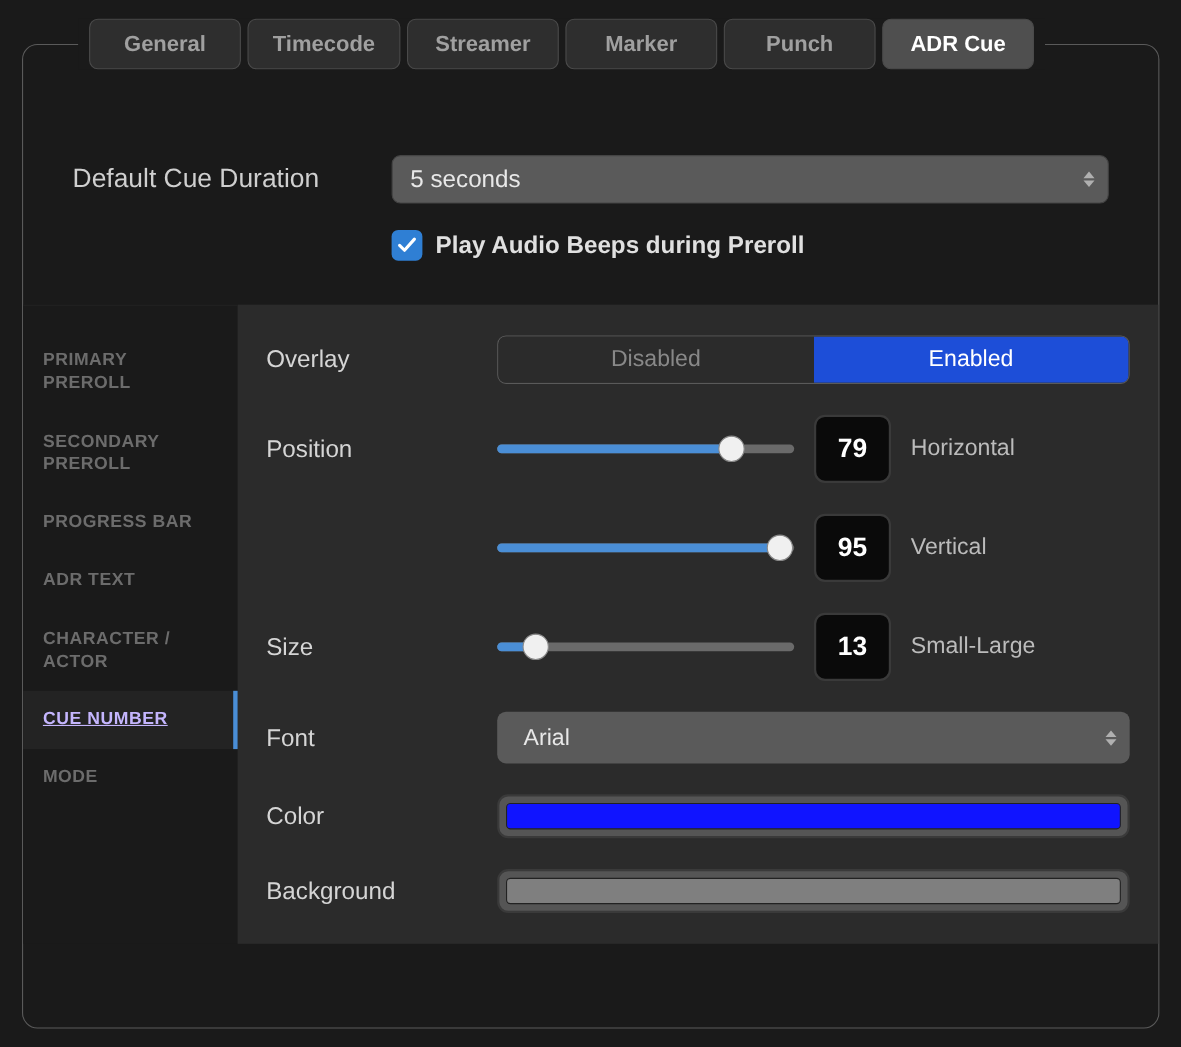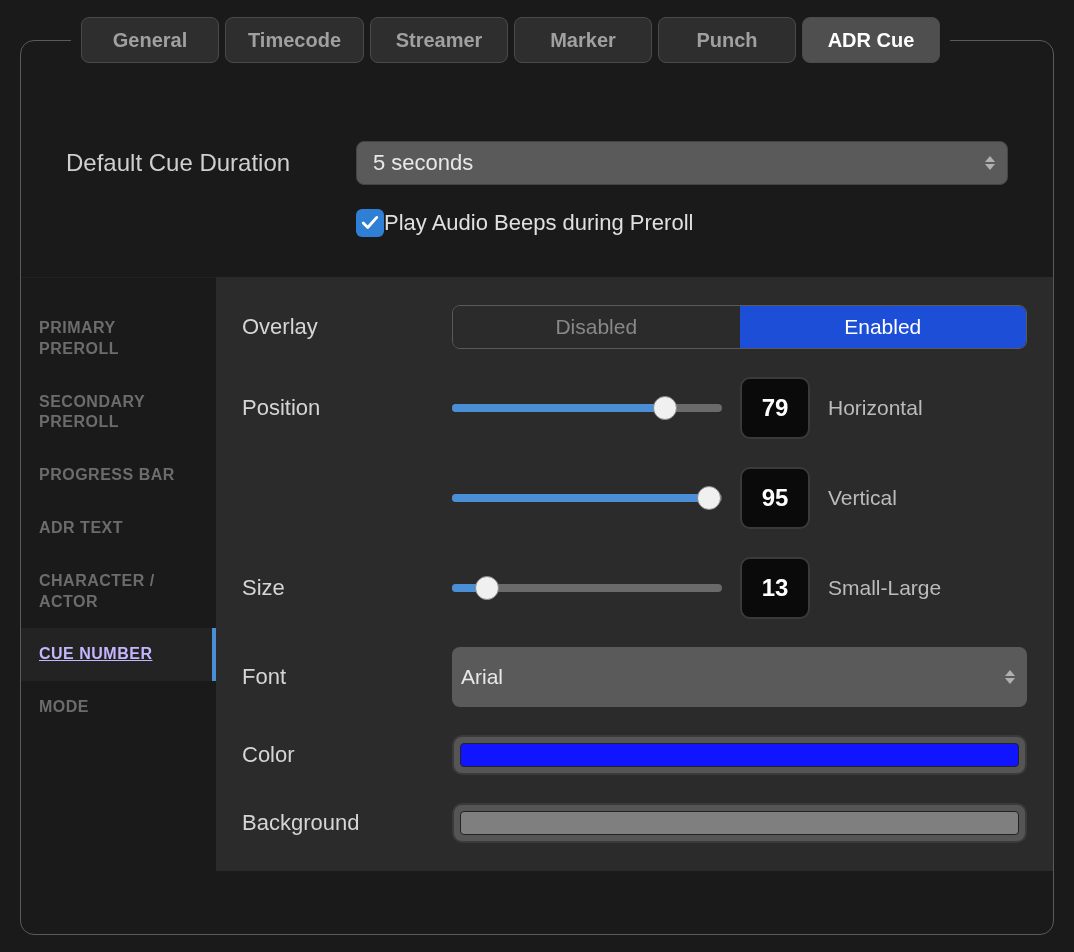--- a/index.html
+++ b/index.html
@@ -92,21 +92,22 @@
     border-right: 5px solid transparent;
   }
   .arrow-up { border-bottom: 6px solid #b0b0b0; }
   .arrow-down { border-top: 6px solid #b0b0b0; }
 
   .checkbox-row {
     display: flex;
     align-items: center;
     margin-left: 290px;
     margin-bottom: 40px;
-    gap: 0;
+    gap: 12px;
+    font-weight: bold;
   }
   .checkbox {
     width: 28px;
     height: 28px;
     background: #2f7fd4;
     border-radius: 6px;
     display: flex;
     align-items: center;
     justify-content: center;
   }
@@ -236,24 +237,24 @@
   .slider-suffix {
     font-size: 21px;
     color: #bbb;
     min-width: 110px;
   }
 
   .dropdown-detail {
     flex: 1;
     background: #5a5a5a;
     border-radius: 8px;
-    height: 60px;
-    display: flex;
-    align-items: center;
-    padding: 0 9px;
+    height: 47px;
+    display: flex;
+    align-items: center;
+    padding: 0 24px;
     font-size: 21px;
     color: #e8e8e8;
     position: relative;
   }
 
   .color-well-outer {
     flex: 1;
     background: #555;
     border: 2px solid #3a3a3a;
     border-radius: 10px;

